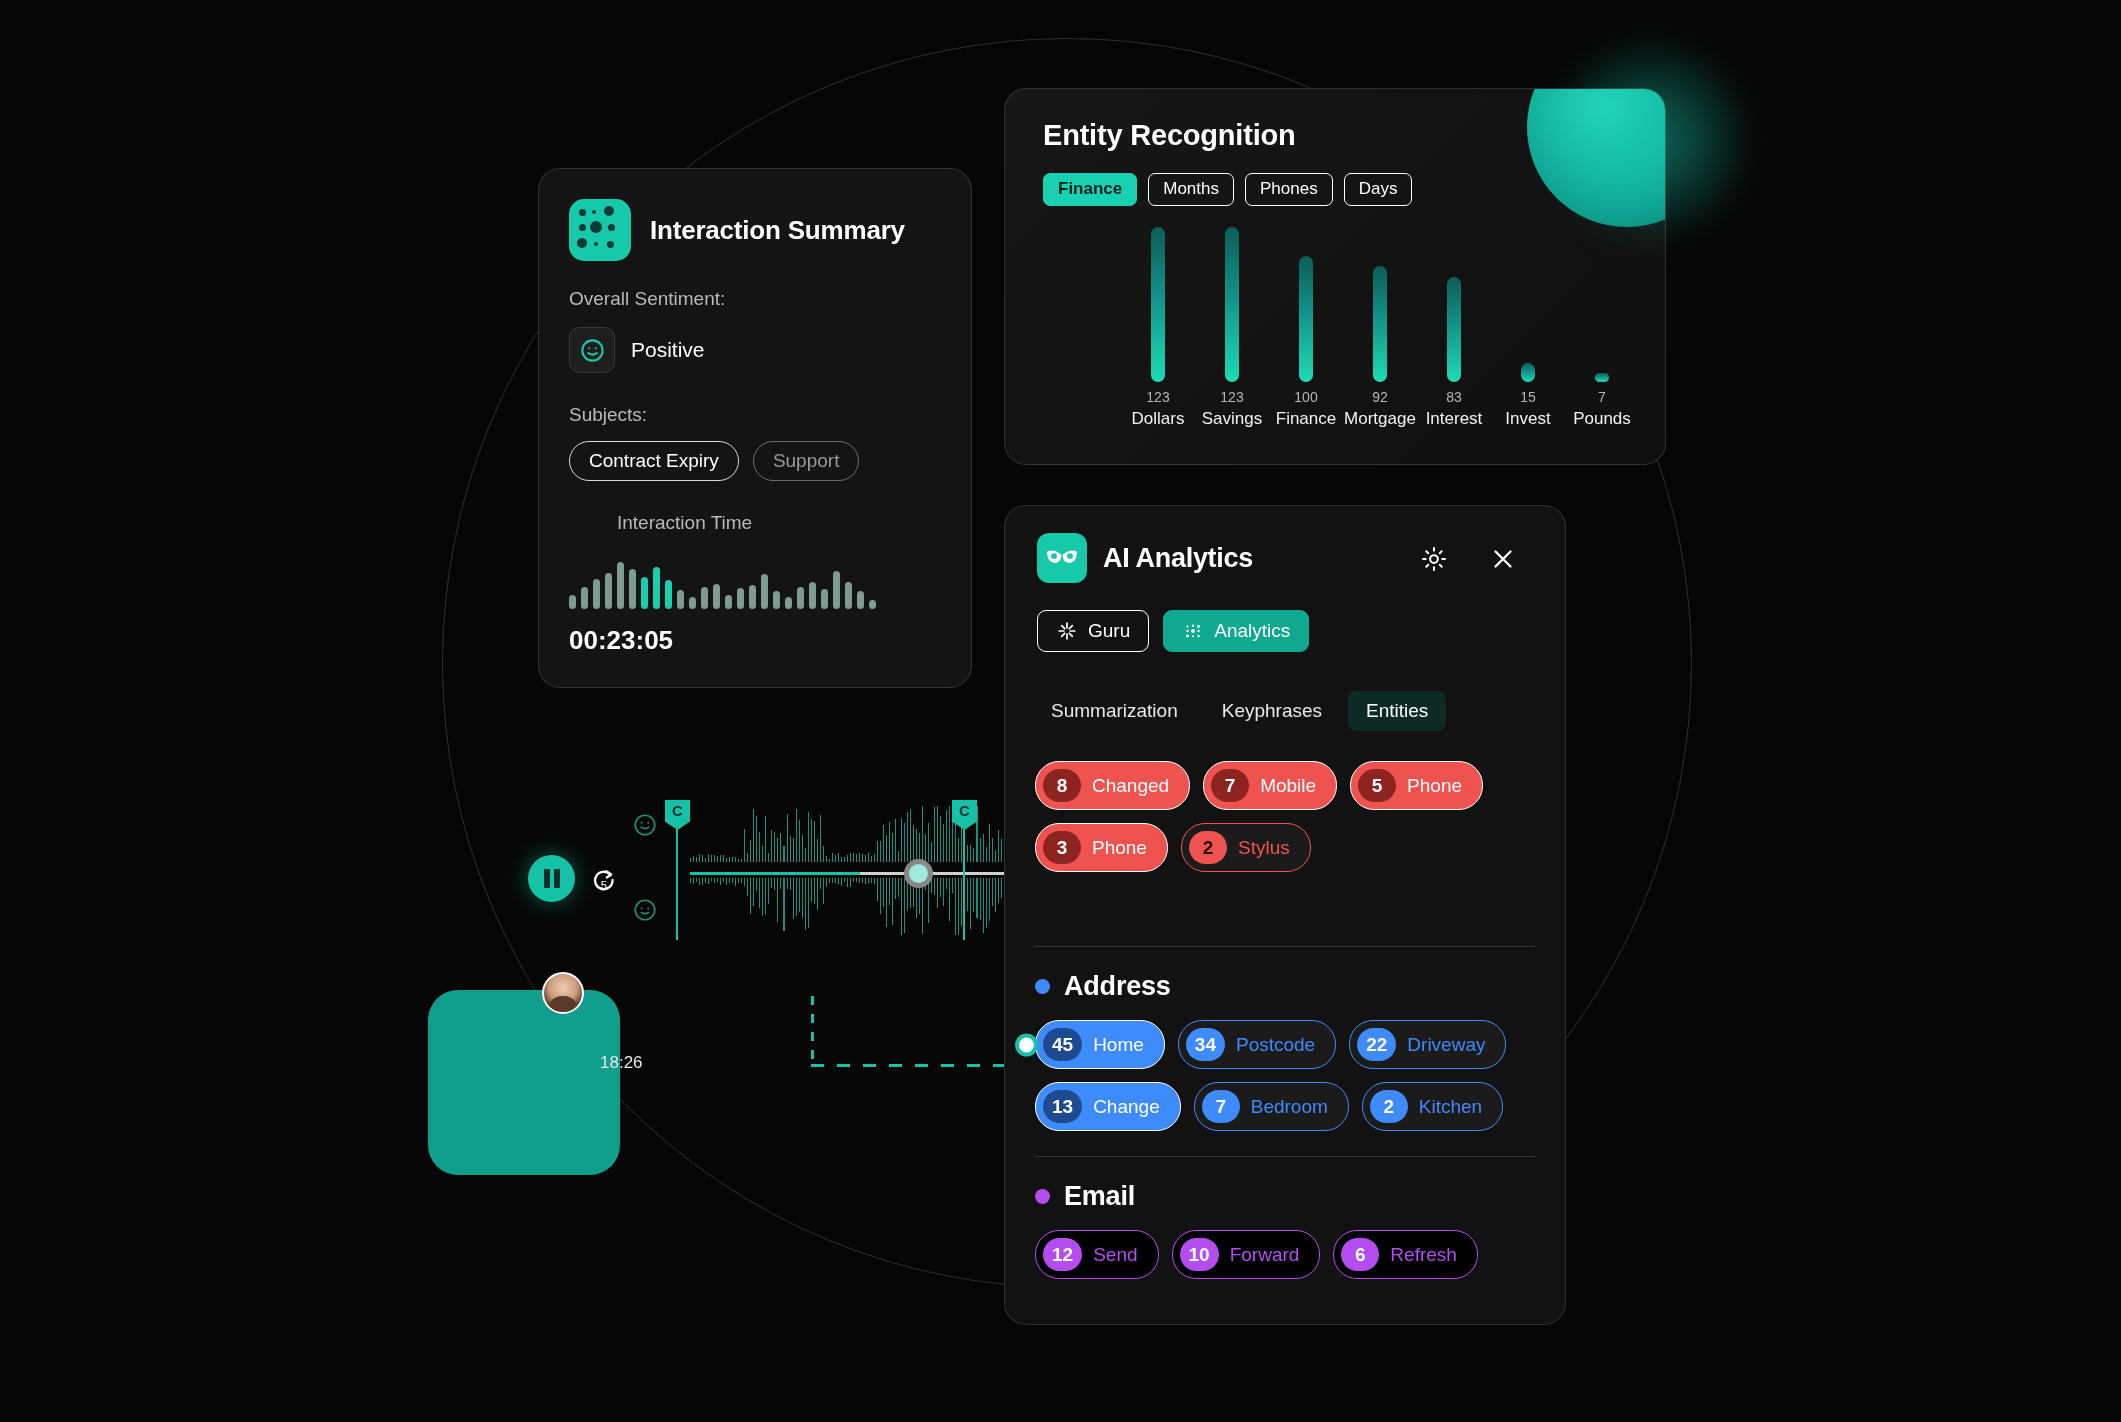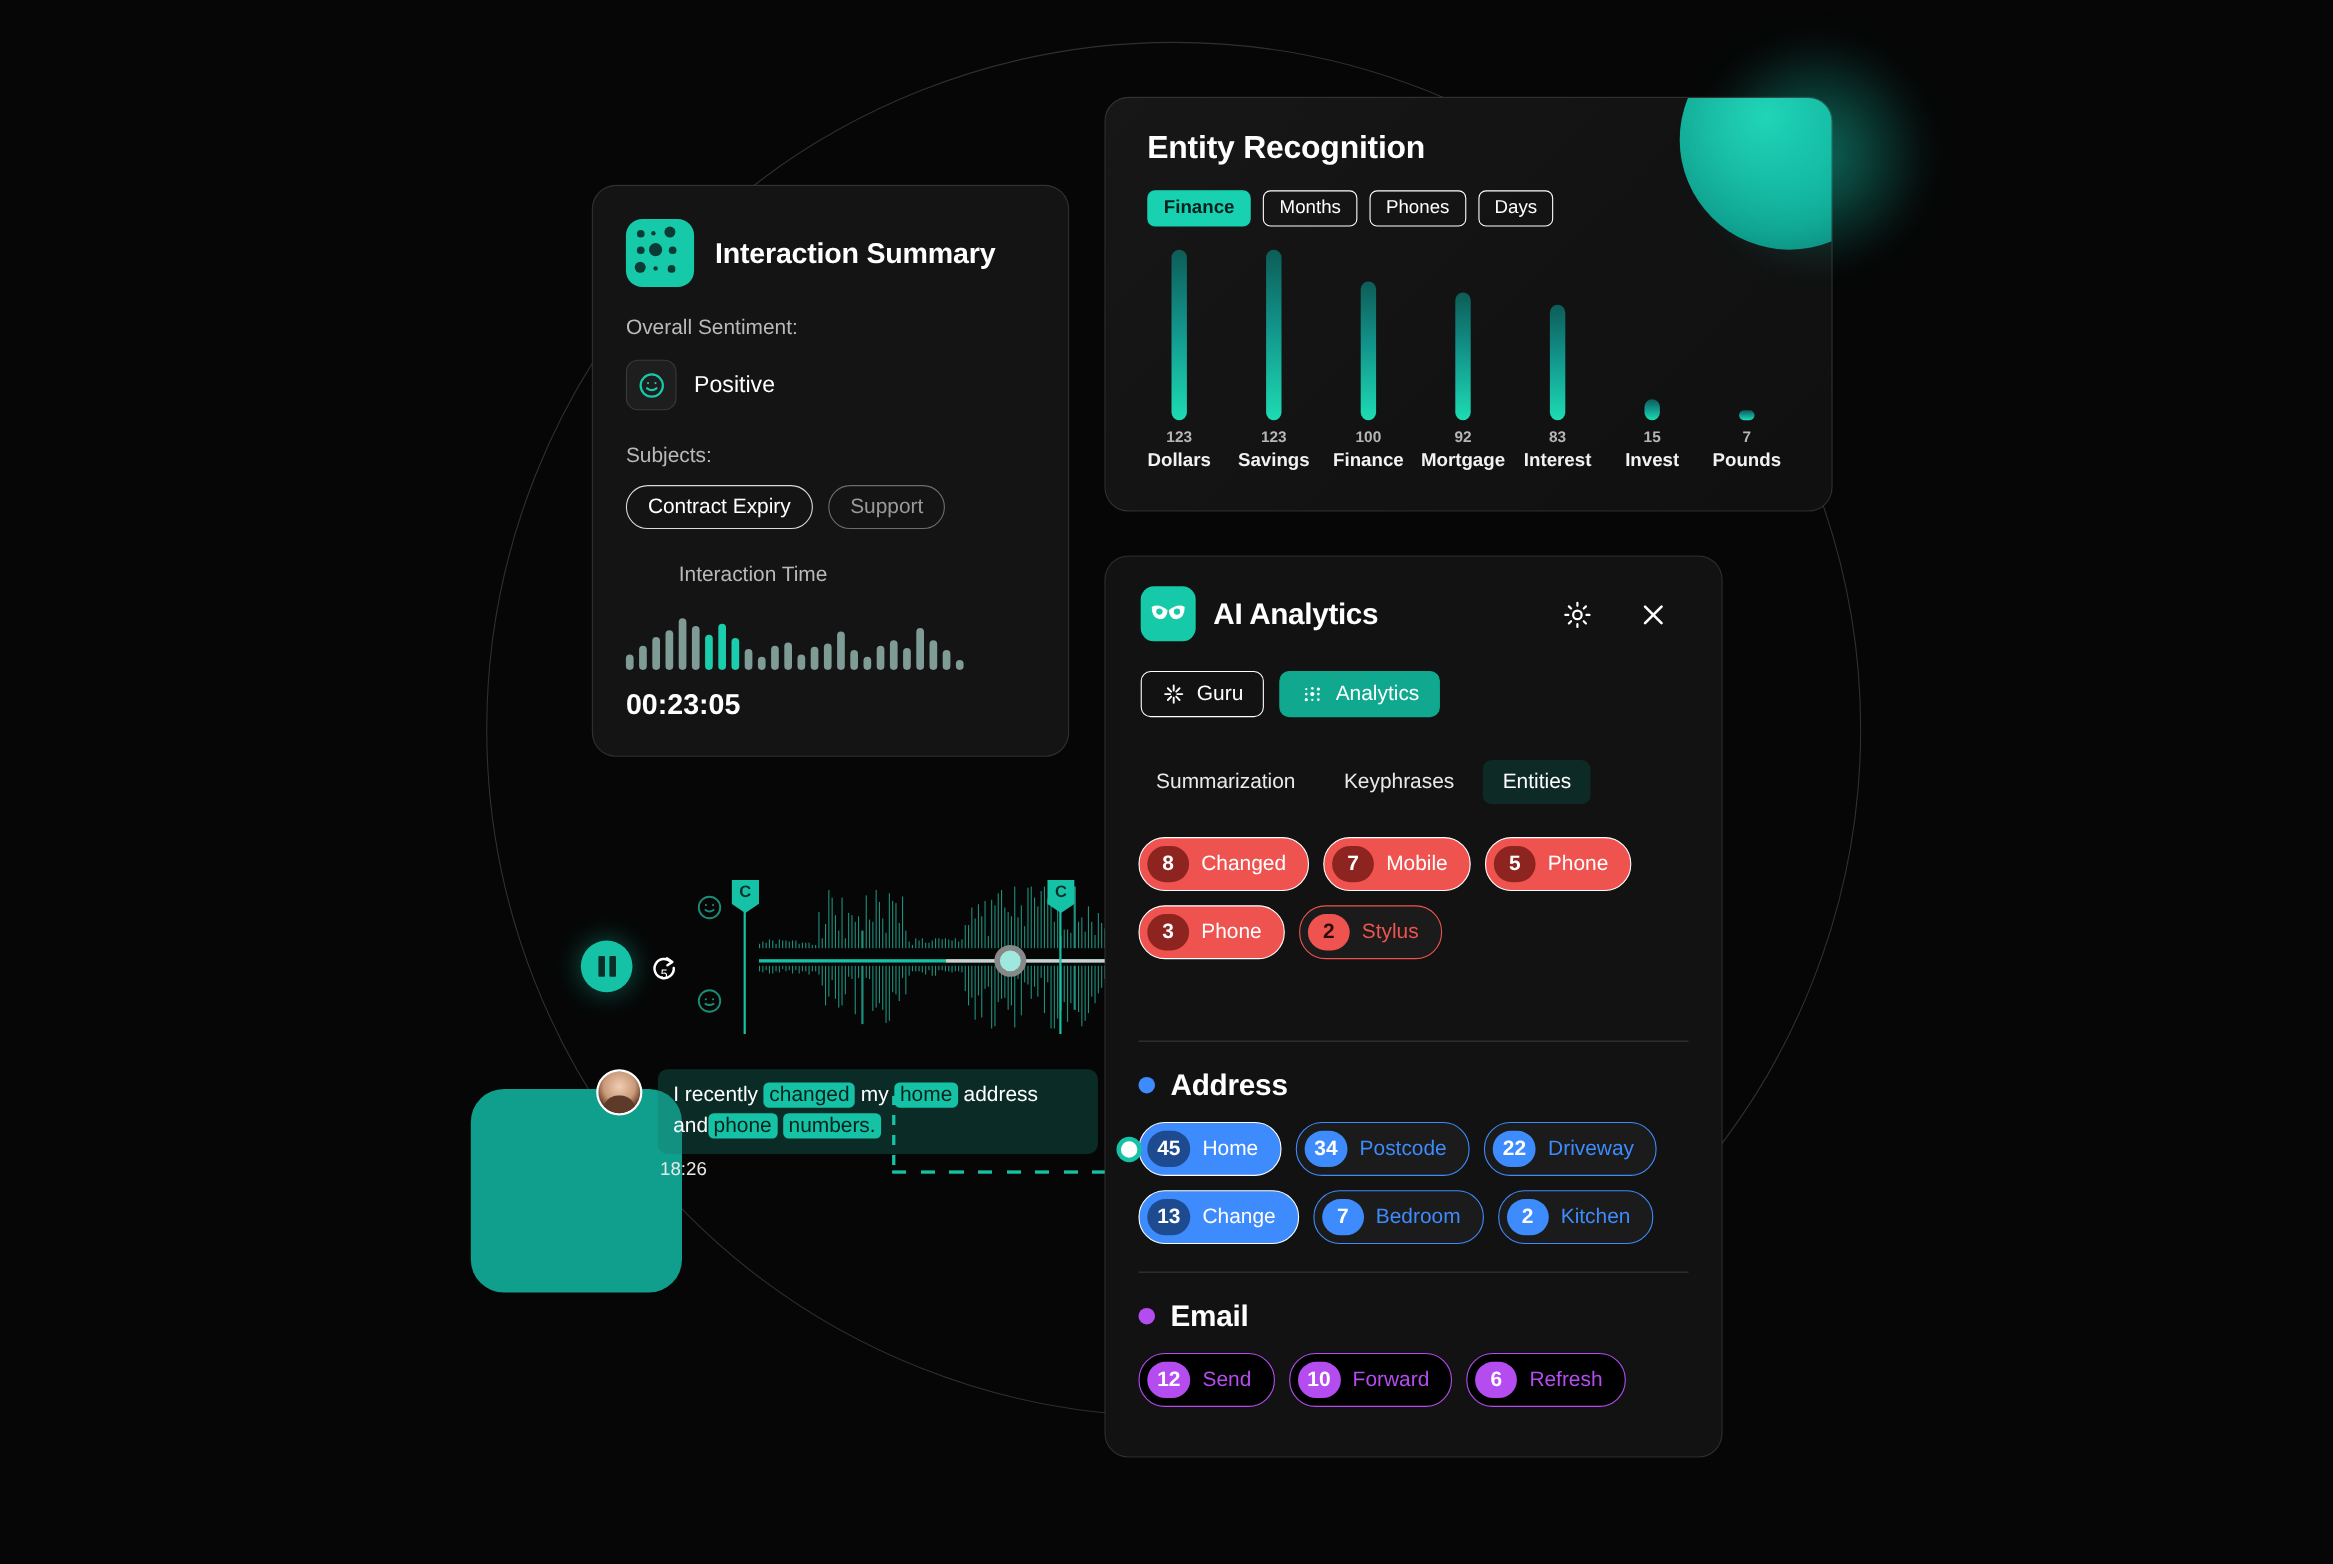--- a/index.html
+++ b/index.html
@@ -82,25 +82,24 @@
     background: transparent;
     white-space: nowrap;
   }
   .er-pill.active {
     background: #17d1b0;
     border-color: #17d1b0;
     color: #06201c;
     font-weight: 600;
   }
   .er-chart {
-    position: absolute; left: 30px; top: 140px;
+    position: absolute; left: 44px; top: 140px;
     width: 590px; height: 200px;
     display: flex; align-items: flex-end;
-    justify-content: space-between;
-    font-weight: bold;
+    justify-content: flex-end;
   }
   .er-col {
     width: 74px;
     display: flex; flex-direction: column; align-items: center;
     justify-content: flex-end;
     height: 100%;
   }
   .er-bar-area { height: 158px; display:flex; align-items:flex-end; }
   .er-bar {
     width: 14px; border-radius: 8px;
@@ -689,23 +688,20 @@
   <div class="wf-line-grey"></div>
   <div class="playhead"></div>
 
   <div class="cstem" style="left:676px;top:820px;height:120px;"></div>
   <div class="cmark" style="left:665px;top:800px;">C</div>
   <div class="cstem" style="left:963px;top:820px;height:120px;"></div>
   <div class="cmark" style="left:952px;top:800px;">C</div>
 
   <div class="msg-row">
     <div class="avatar"></div>
-    <div class="bubble">
-      <p id="msg-text">I recently <span class="hl">changed</span>  my <span class="hl">home</span>  address and<span class="hl">phone</span> <span class="hl">numbers.</span> </p>
-    </div>
   </div>
   <div class="msg-ts">18:26</div>
   <div class="dash-v"></div>
   <div class="dash-h"></div>
 
   <div class="card" id="ai-card">
     <div class="ai-head">
       <div class="ai-logo">
         <svg width="50" height="50" viewBox="0 0 40 40">
           <path d="M8 15 Q8 23 14 24 Q19 24 19.6 17.5 Q13 12 8 15 Z" fill="#ffffff"></path>

